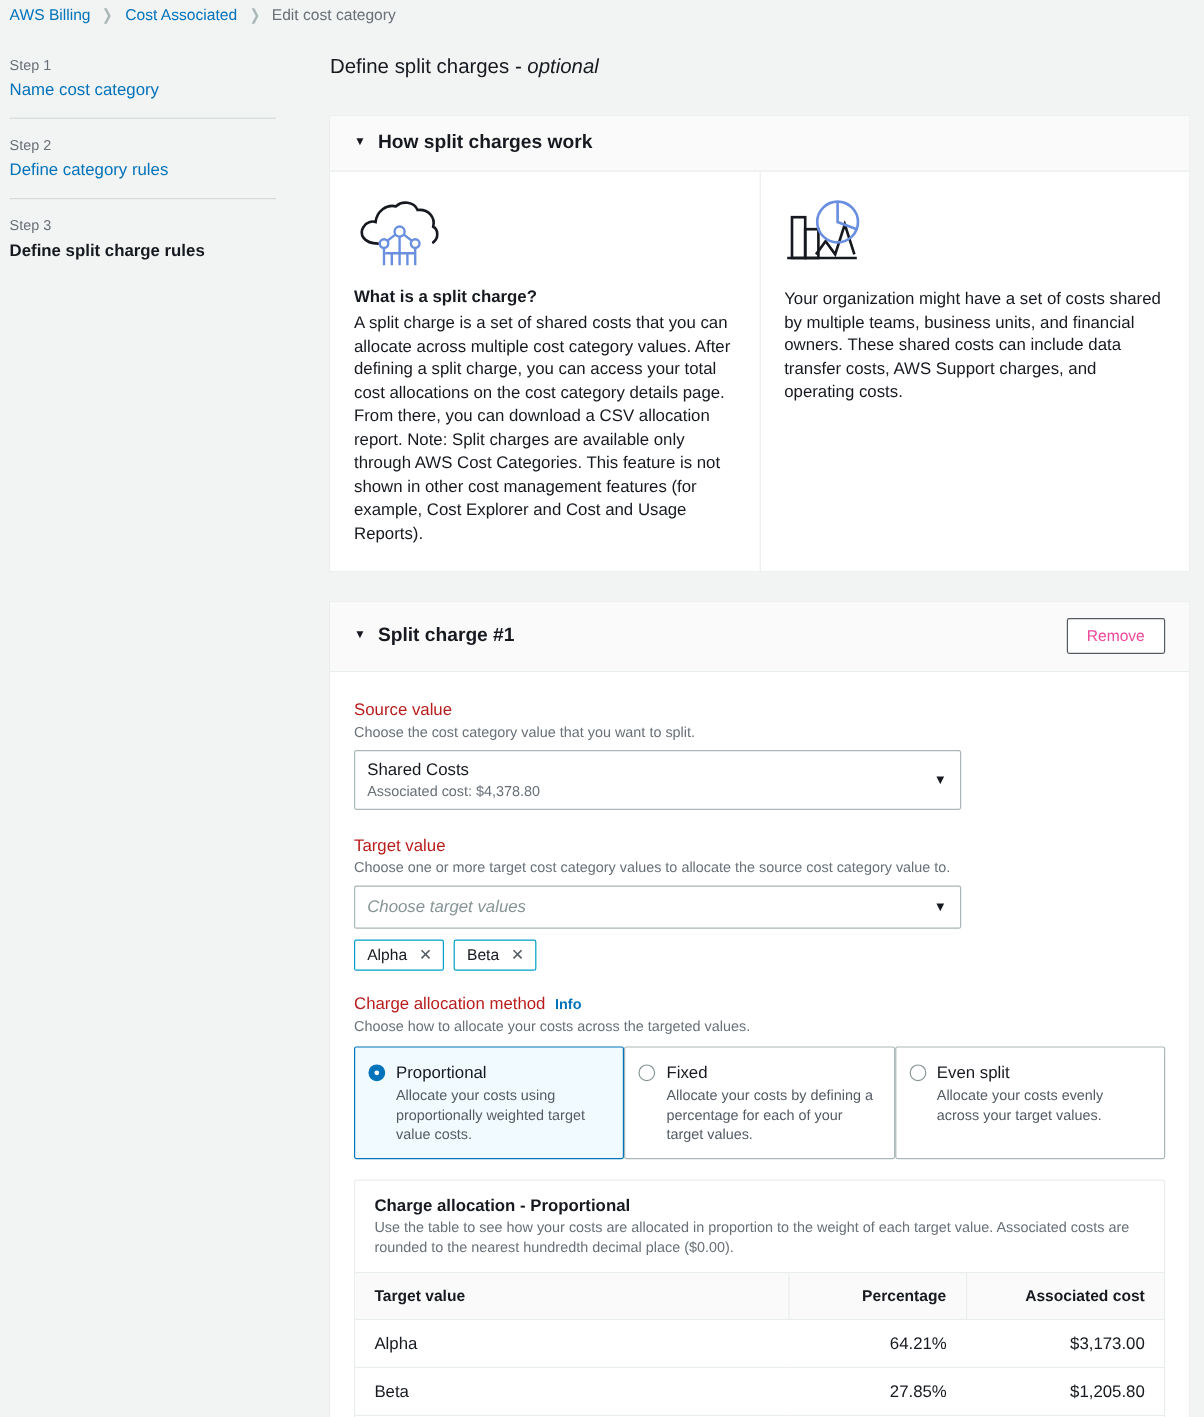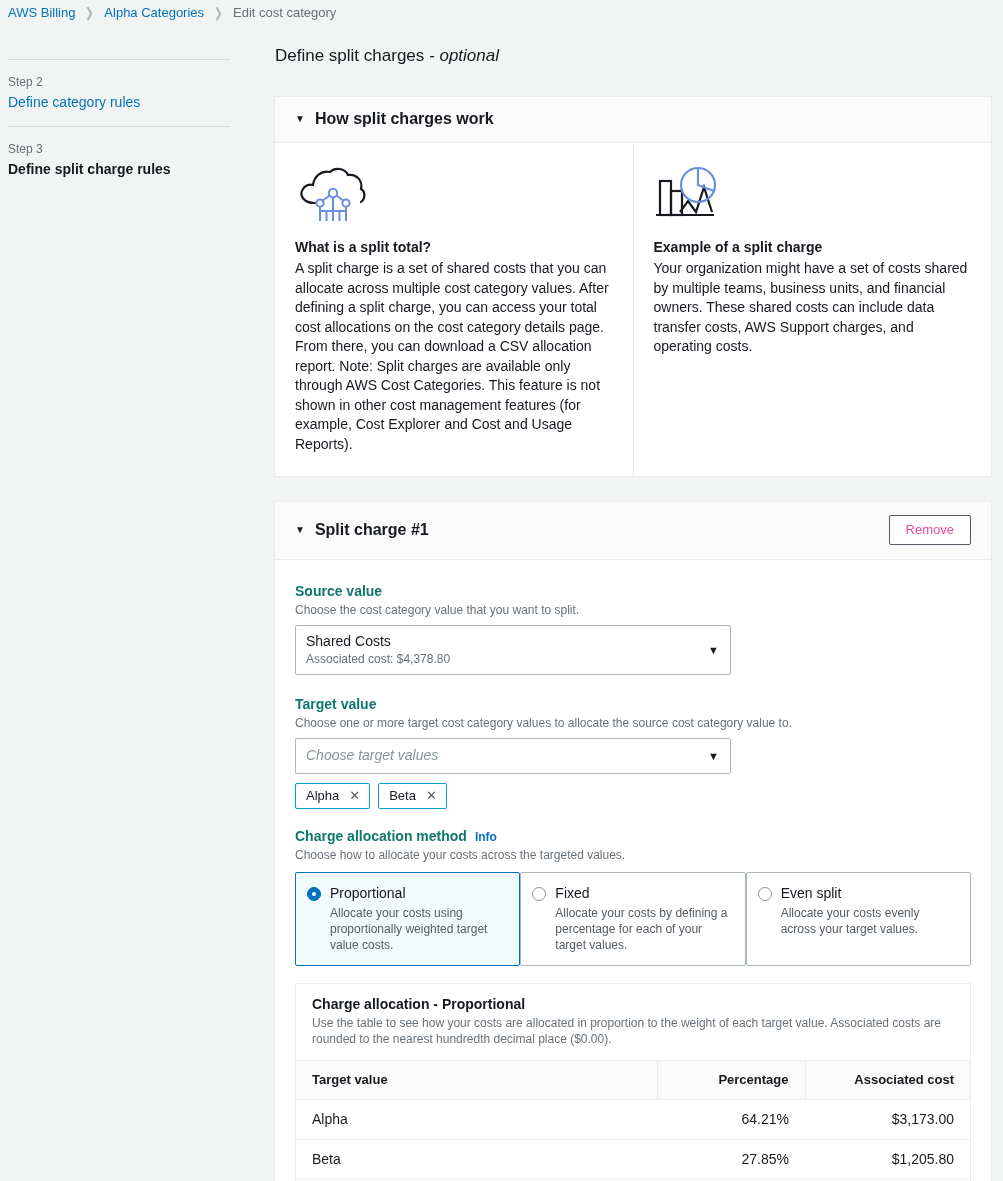--- a/index.html
+++ b/index.html
@@ -60,27 +60,27 @@
   
   .hsw-body { display: flex; padding: 0; }
   .hsw-col { padding: 22px 20px 22px 20px; flex: 1 1 0; }
   .hsw-col.left { border-right: 1px solid #eaeded; max-width: 360px; }
   .hsw-icon { height: 62px; margin-bottom: 12px; }
   .hsw-h { font-size: 14px; font-weight: bold; margin: 0 0 4px 0; color: #16191f; }
   .hsw-p { font-size: 14px; line-height: 19.5px; color: #16191f; margin: 0; }
 
   
   .form { padding: 22px 20px 26px 20px; }
-  .lbl { font-size: 14px; font-weight: bold; color: #0f766e; line-height: 18px; }
+  .lbl { font-size: 14px; font-weight: normal; color: #b91c1c; line-height: 18px; }
   .lbl-row { display: flex; align-items: baseline; gap: 8px; }
   .info-link { font-size: 12px; font-weight: bold; color: #0073bb; cursor: pointer; }
   .desc { font-size: 12px; color: #687078; line-height: 16px; margin-top: 2px; }
 
   .select {
-    position: relative; width: 436px; margin-top: 7px;
+    position: relative; width: 506px; margin-top: 7px;
     border: 1px solid #aab7b8; border-radius: 2px; background: #fff;
     padding: 6px 34px 7px 10px; cursor: pointer;
   }
   .select .v1 { font-size: 14px; color: #16191f; line-height: 19px; }
   .select .v2 { font-size: 12px; color: #687078; line-height: 16px; }
   .select .ph { font-size: 14px; color: #879596; font-style: italic; line-height: 19px; }
   .select.single { padding: 7px 34px 8px 10px; }
   .sel-caret {
     position: absolute; right: 11px; top: 50%; transform: translateY(-50%);
     font-size: 11px; color: #16191f;
@@ -135,26 +135,30 @@
   tr:last-child td { border-bottom: none; }
 </style>
 </head>
 <body>
 
 <div class="page">
 
   <nav class="breadcrumb">
     <span class="bc-link">AWS Billing</span>
     <span class="bc-sep">❯</span>
-    <span class="bc-link">Alpha Categories</span>
+    <span class="bc-link">Cost Associated</span>
     <span class="bc-sep">❯</span>
     <span class="bc-current">Edit cost category</span>
   </nav>
 
   <aside class="sidebar">
+    <div class="step">
+      <div class="step-num">Step 1</div>
+      <div class="step-title">Name cost category</div>
+    </div>
     <div class="step-div"></div>
     <div class="step">
       <div class="step-num">Step 2</div>
       <div class="step-title">Define category rules</div>
     </div>
     <div class="step-div"></div>
     <div class="step">
       <div class="step-num">Step 3</div>
       <div class="step-title active">Define split charge rules</div>
     </div>
@@ -183,39 +187,38 @@
                 <circle cx="38" cy="28" r="4.2"></circle>
                 <circle cx="25" cy="38" r="3.6"></circle>
                 <circle cx="51" cy="38" r="3.6"></circle>
                 <path d="M38 32.2 L38 56 M34.5 30.5 L27.5 35.8 M41.5 30.5 L48.5 35.8"></path>
                 <path d="M25 41.6 L25 56 M51 41.6 L51 56"></path>
                 <path d="M31.5 46 L31.5 56 M44.5 46 L44.5 56"></path>
                 <path d="M26 46 L50 46"></path>
               </g>
             </svg>
           </div>
-          <p class="hsw-h">What is a split total?</p>
+          <p class="hsw-h">What is a split charge?</p>
           <p class="hsw-p">A split charge is a set of shared costs that you can allocate across multiple cost category values. After defining a split charge, you can access your total cost allocations on the cost category details page. From there, you can download a CSV allocation report. Note: Split charges are available only through AWS Cost Categories. This feature is not shown in other cost management features (for example, Cost Explorer and Cost and Usage Reports).</p>
         </div>
         <div class="hsw-col">
           <div class="hsw-icon">
             <svg width="76" height="62" viewBox="0 0 76 62" fill="none">
               <g stroke="#16191f" stroke-width="2.2" fill="none">
                 <rect x="6" y="16" width="11" height="34"></rect>
                 <rect x="17" y="26" width="11" height="24"></rect>
                 <path d="M2 50 L60 50"></path>
                 <path d="M26 47 L34 36 L42 47 L50 22 L58 47"></path>
               </g>
               <g stroke="#6a8fe0" stroke-width="2.2" fill="none">
                 <circle cx="44" cy="20" r="17"></circle>
                 <path d="M44 3 L44 20 L60 26"></path>
               </g>
             </svg>
           </div>
-          <p class="hsw-h">Example of a split charge</p>
           <p class="hsw-p">Your organization might have a set of costs shared by multiple teams, business units, and financial owners. These shared costs can include data transfer costs, AWS Support charges, and operating costs.</p>
         </div>
       </div>
     </section>
 
     <section class="panel" style="margin-top:24px;">
       <div class="panel-head">
         <div class="panel-head-l">
           <span class="caret">▼</span>
           <span class="panel-title">Split charge #1</span>

